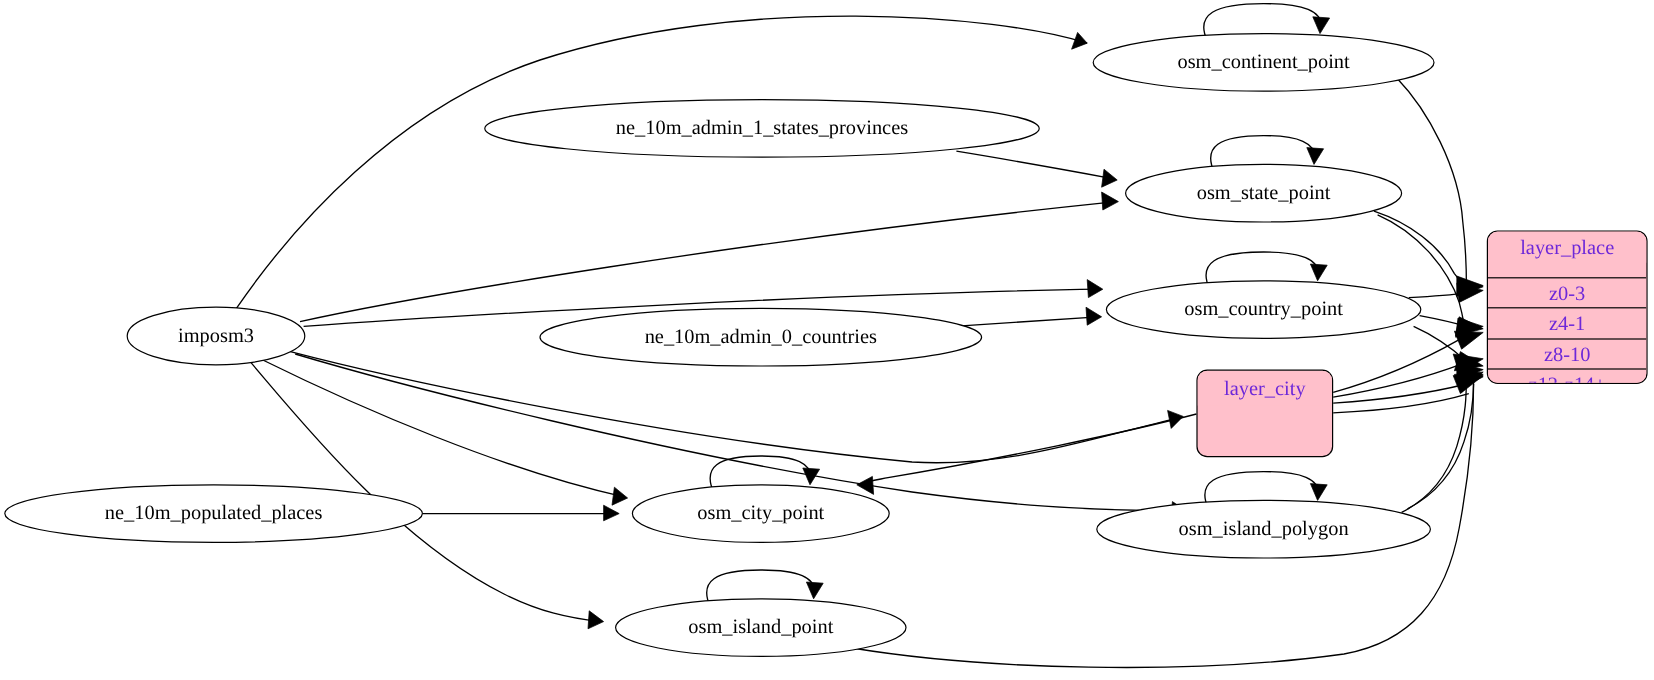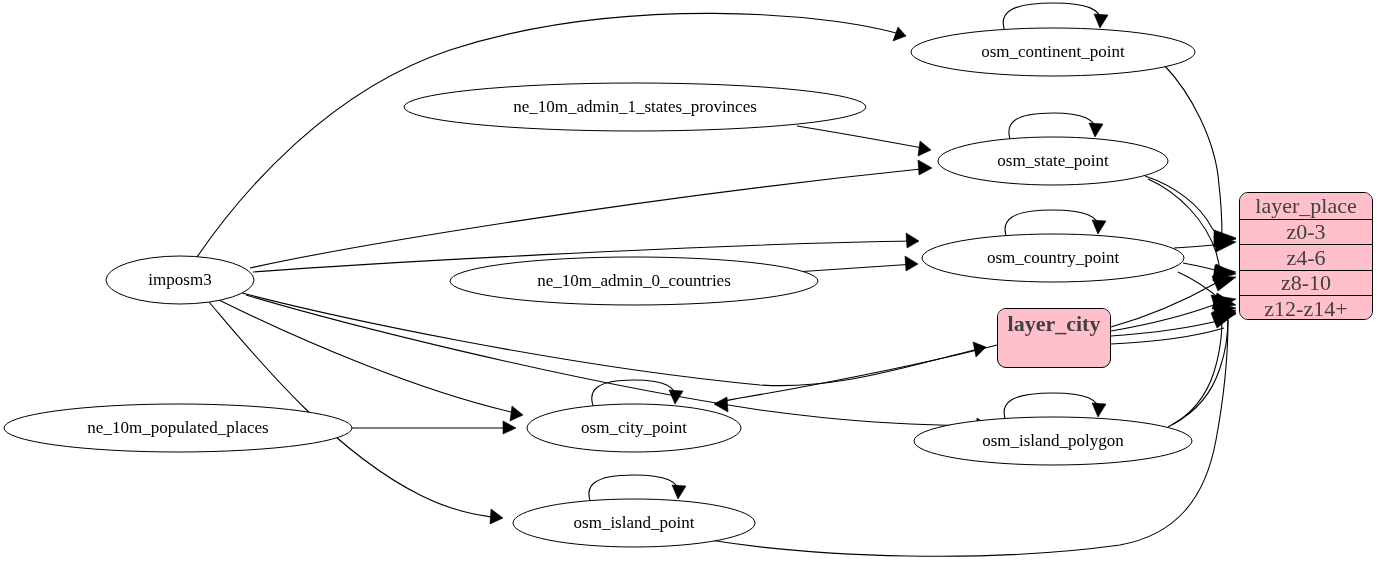--- a/index.html
+++ b/index.html
@@ -48,22 +48,22 @@
   .record-box {
     position: absolute;
     background: #ffc0cb;
     border: 1.3px solid #000000;
     border-radius: 9px;
     box-sizing: border-box;
     overflow: hidden;
   }
   .record-row {
     font-family: "Liberation Serif", "DejaVu Serif", serif;
-    font-size: 22px;
-    color: #404040;
+    font-size: 17px;
+    color: #6d28d9;
     text-align: center;
     line-height: 1;
     display: flex;
     align-items: center;
     justify-content: center;
     border-top: 1.3px solid #000000;
     box-sizing: border-box;
     background: #ffc0cb;
   }
   .record-row.first {
@@ -269,23 +269,23 @@
       <g>
         <ellipse class="node-ellipse" cx="1053" cy="441" rx="139" ry="24"></ellipse>
         <text class="node-label" x="1053" y="442">osm_island_polygon</text>
       </g>
 
     </g>
   </svg>
 
   <div class="record-box" id="layer-place-box" style="left:1239px; top:192px; width:134px; height:128px;">
     <div class="record-row first" style="height:26px;">layer_place</div>
-    <div class="record-row" style="height:25px;">z0-3</div>
-    <div class="record-row" style="height:26px;">z4-6</div>
+    <div class="record-row" style="height:25px;margin-top:12px;">z0-3</div>
+    <div class="record-row" style="height:26px;">z4-1</div>
     <div class="record-row" style="height:25px;">z8-10</div>
     <div class="record-row" style="height:26px;">z12-z14+</div>
   </div>
 
-  <div class="record-box" id="layer-city-box" style="left:997px; top:308px; width:114px; height:60px;font-weight:bold;">
+  <div class="record-box" id="layer-city-box" style="left:997px; top:308px; width:114px; height:73px;">
     <div class="record-row first" style="height:29px;">layer_city</div>
   </div>
 
 </div>
 
 </body></html>

